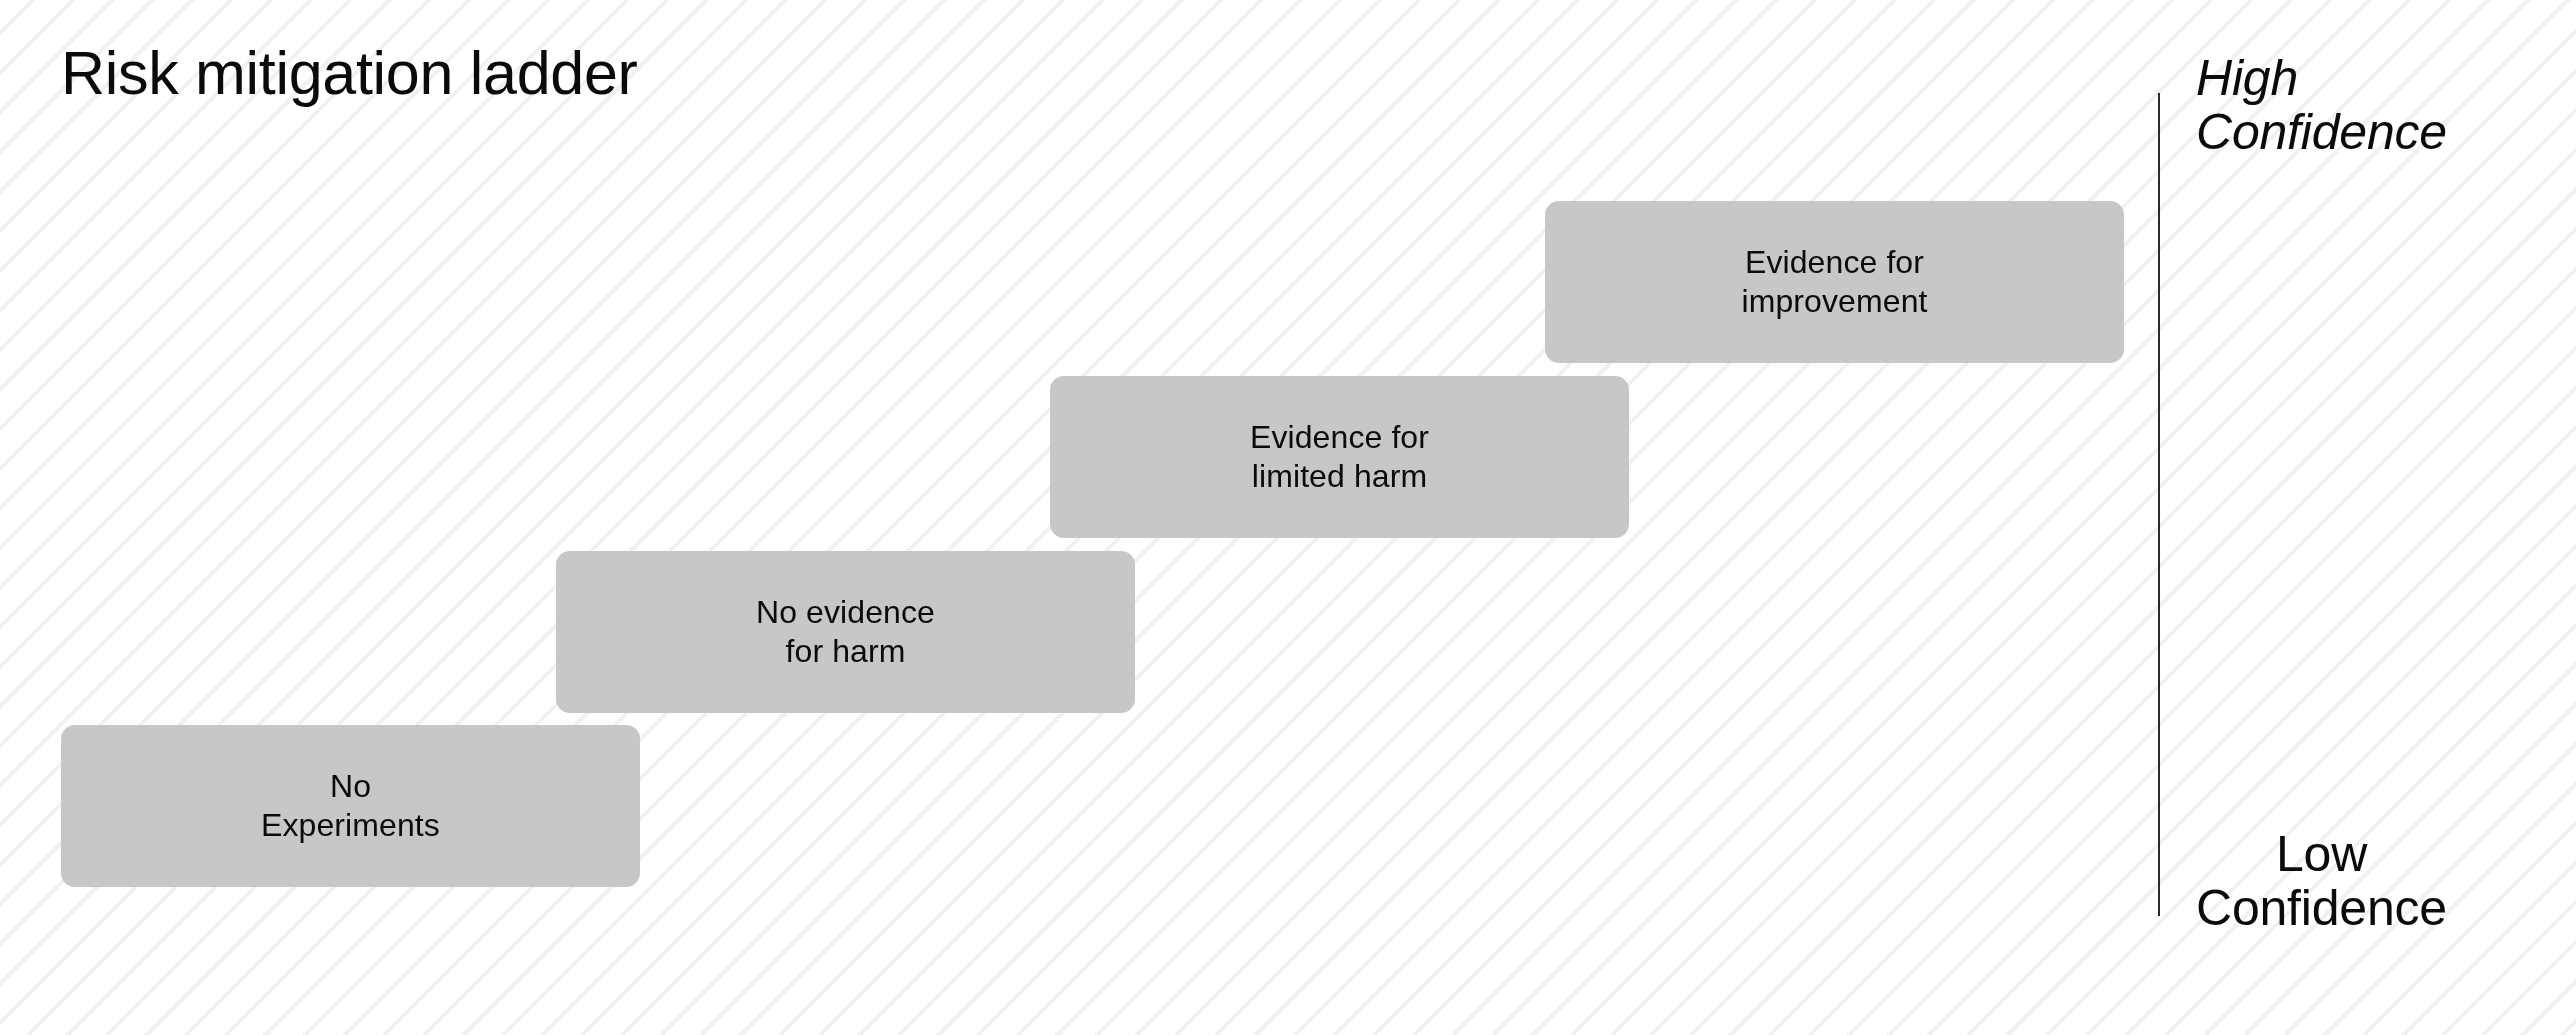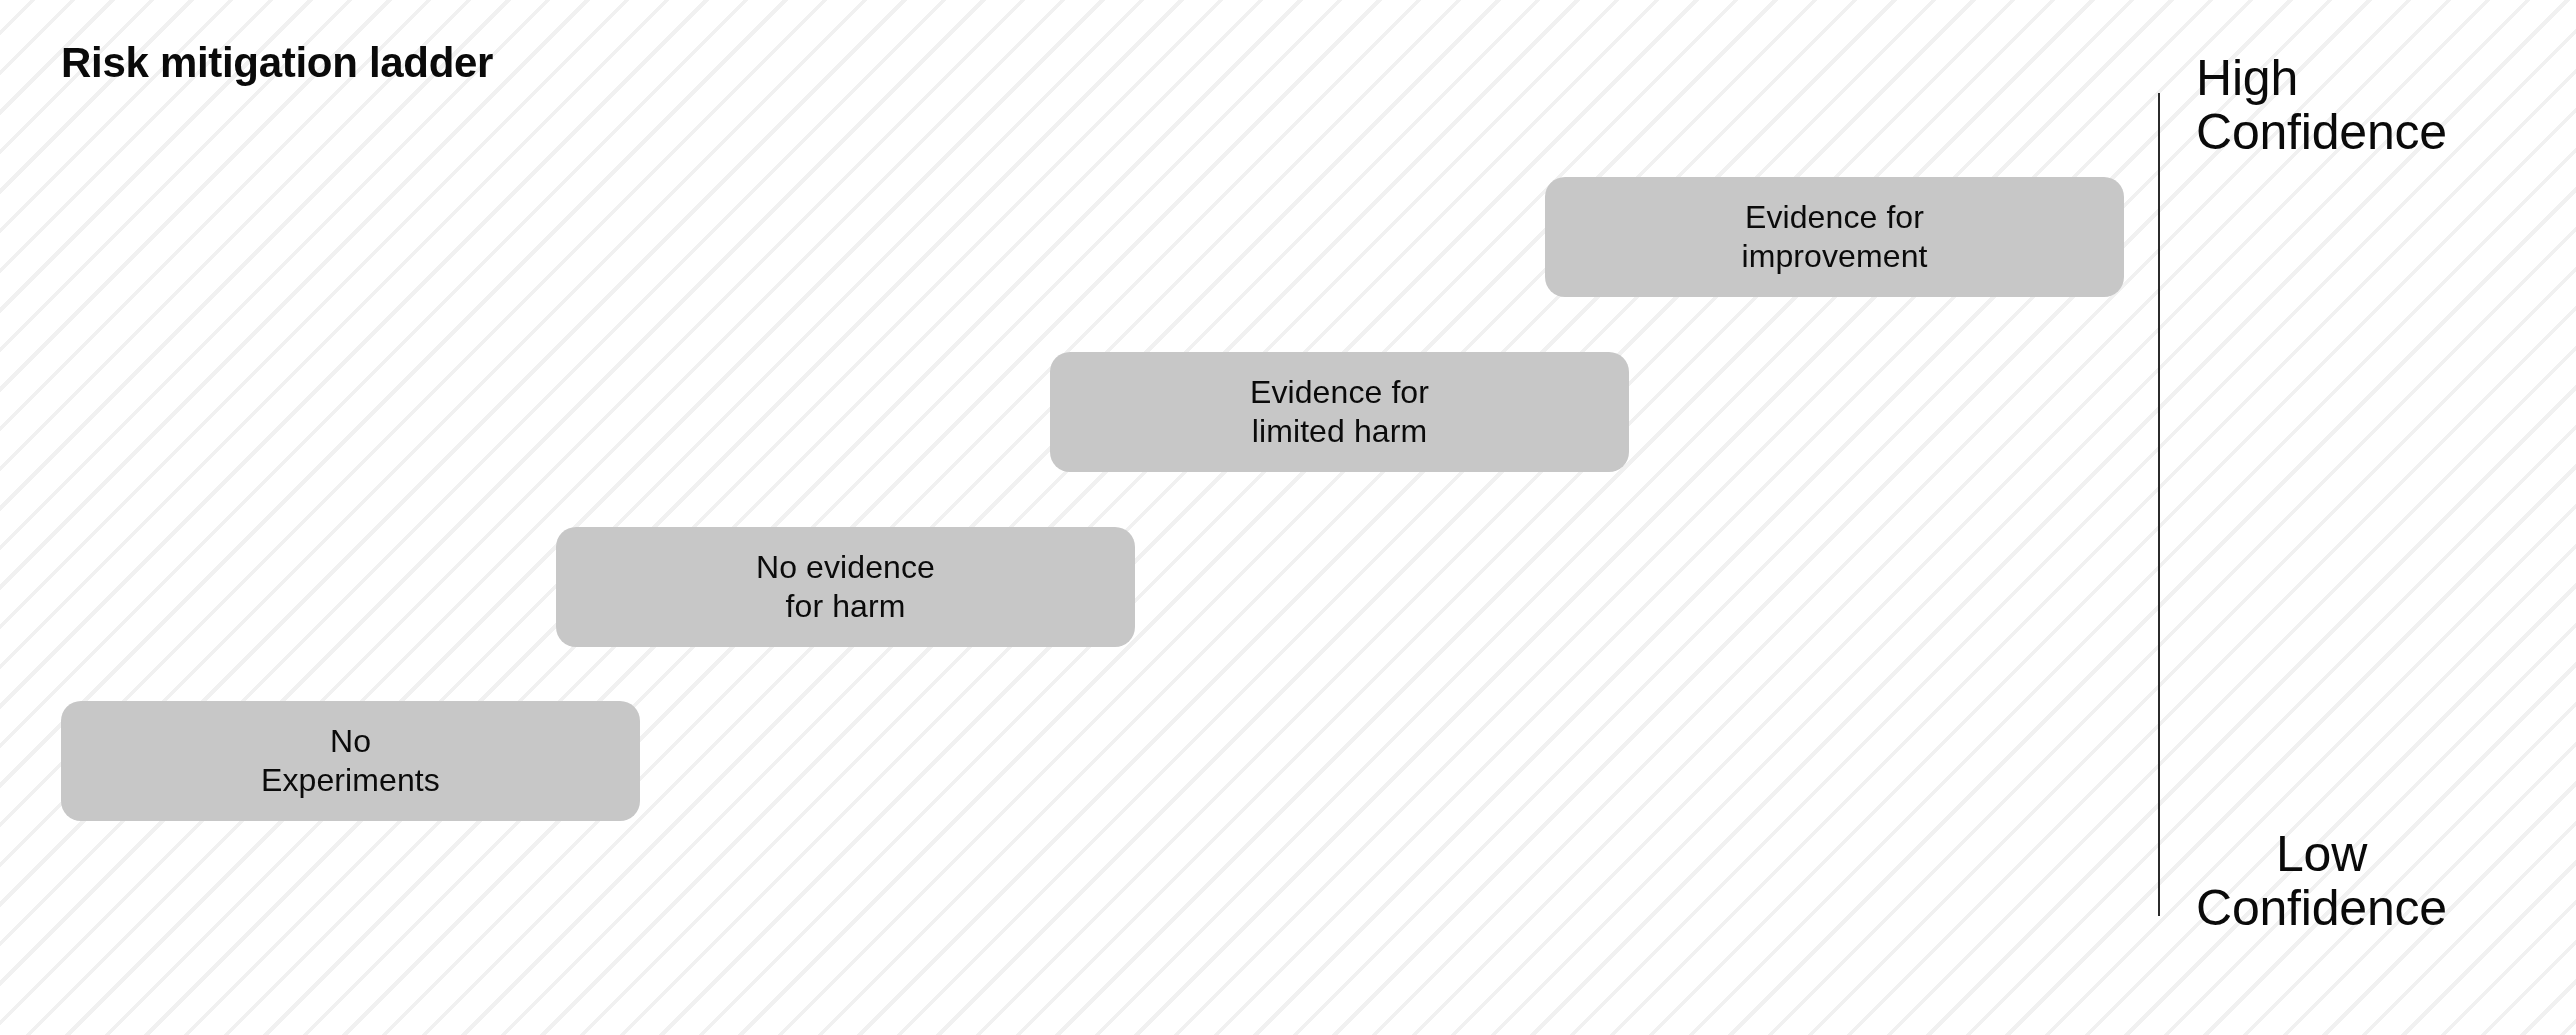--- a/index.html
+++ b/index.html
@@ -29,39 +29,40 @@
       #ffffff 25.4px,
       #ffffff 28px
     );
   }
 
   
   #title {
     position: absolute;
     left: 61px;
     top: 41px;
-    font-size: 42px;
+    font-size: 61px;
     line-height: 1.05;
-    font-weight: 700;
+    font-weight: 400;
     color: #0a0a0a;
     letter-spacing: -0.3px;
     white-space: nowrap;
   }
 
   
   .step {
     position: absolute;
     width: 579px;
-    height: 120px;
+    height: 162px;
     background: #c7c7c7;
-    border-radius: 20px;
+    border-radius: 14px;
     display: flex;
     align-items: center;
     justify-content: center;
     box-sizing: border-box;
+    margin-top: 24px;
   }
 
   .step-label {
     font-size: 32px;
     line-height: 1.22;
     font-weight: 400;
     color: #0b0b0b;
     text-align: center;
     white-space: pre-line;
     letter-spacing: 0.1px;
@@ -86,21 +87,21 @@
     position: absolute;
     left: 2196px;
     font-size: 50px;
     line-height: 1.07;
     font-weight: 400;
     color: #0a0a0a;
     white-space: pre-line;
     letter-spacing: -0.2px;
   }
 
-  #axis-label-high { top: 52px; }
+  #axis-label-high { top: 52px; font-style: italic; }
   #axis-label-low  { top: 828px; text-align: center; }
 </style>
 </head>
 <body>
 
 <div id="slide">
 
   <div id="title">Risk mitigation ladder</div>
 
   <div class="step" id="step-1">

